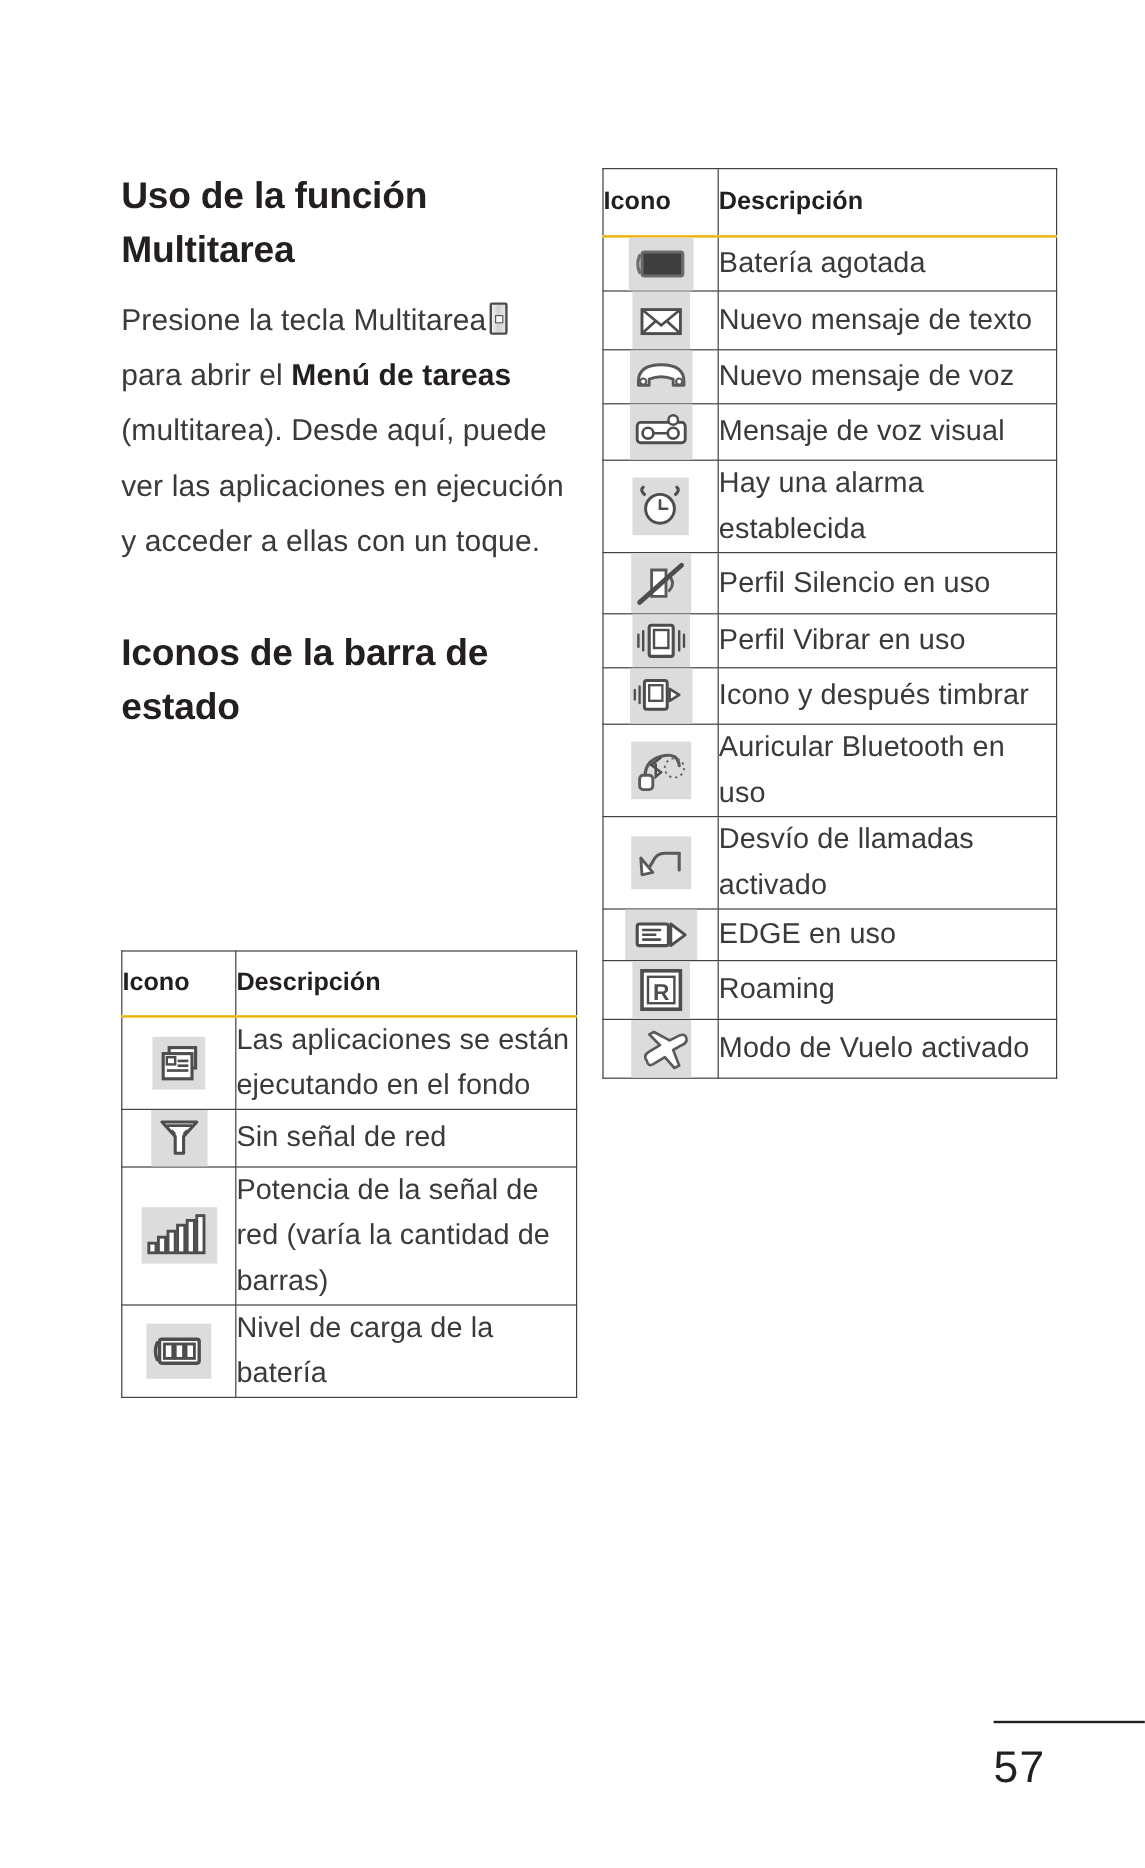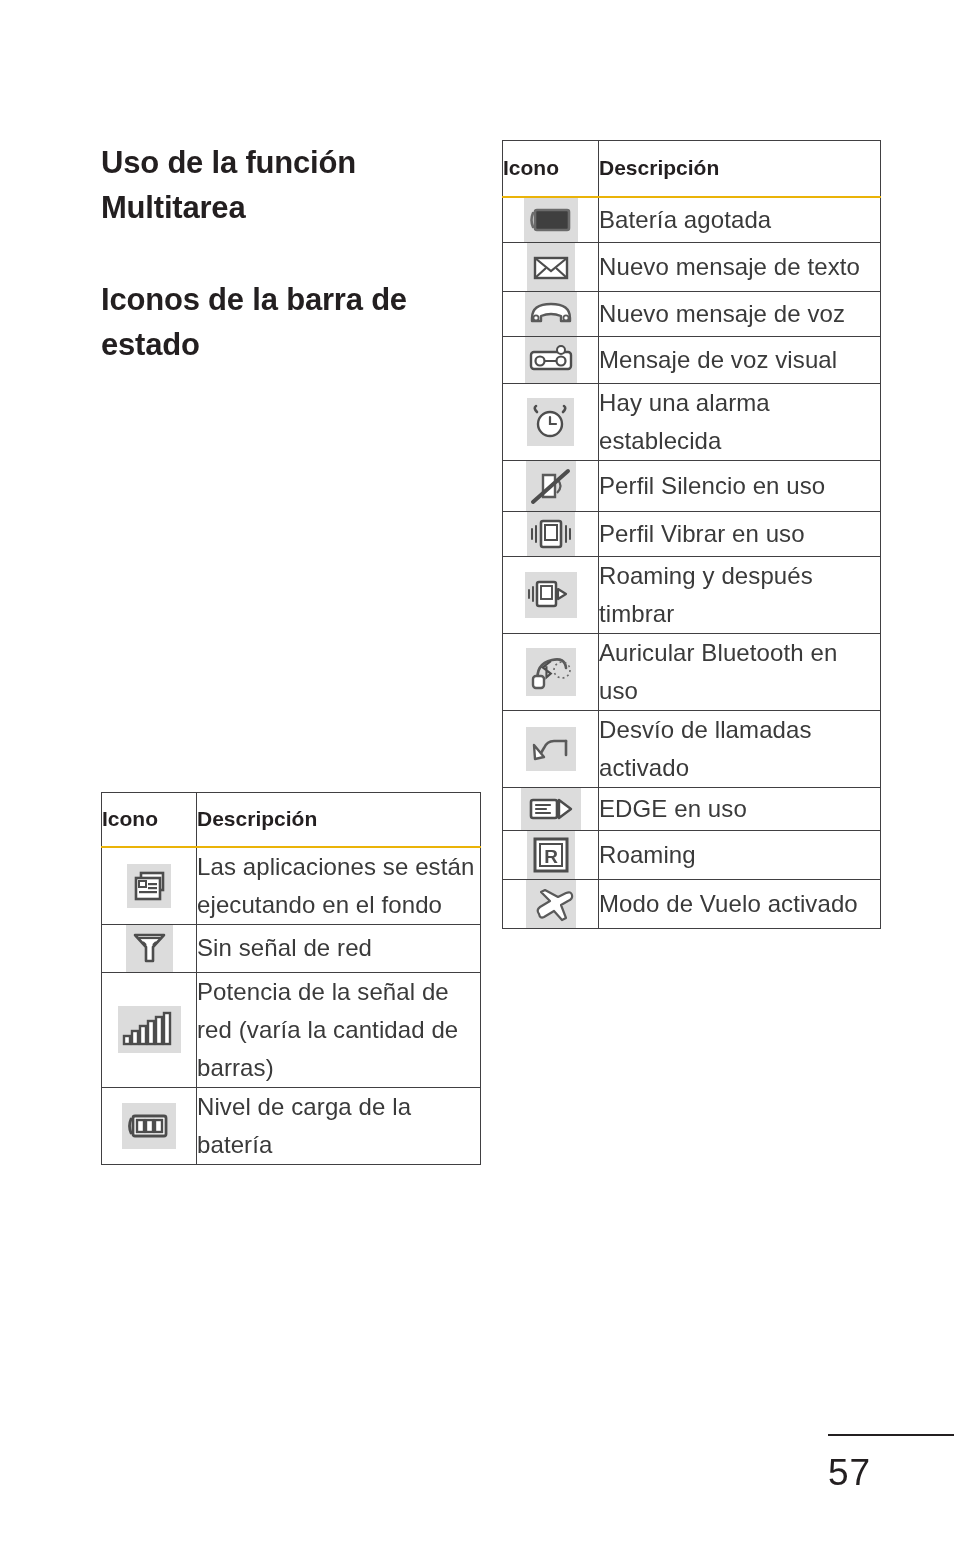--- a/index.html
+++ b/index.html
@@ -135,20 +135,23 @@
 </style>
 </head>
 <body>
 
 <div class="page">
 
   <div class="col-left">
 
     <h1 class="section-title">Uso de la función Multitarea</h1>
 
+    <p class="body-copy">
+      <span>Presione la tecla Multitarea</span><span class="key-glyph"></span><span> para abrir el </span><b>Menú de tareas</b><span> (multitarea). Desde aquí, puede ver las aplicaciones en ejecución y acceder a ellas con un toque.</span>
+    </p>
 
     <h1 class="section-title second">Iconos de la barra de estado</h1>
   </div>
 
   <table class="icon-table" id="table-left">
     <thead>
       <tr>
         <th class="th-icon">Icono</th>
         <th class="th-desc">Descripción</th>
       </tr>
@@ -331,21 +334,21 @@
             <svg width="52" height="46" viewBox="0 0 52 46">
               <rect x="12" y="10" width="19" height="24" rx="2" fill="#fff" stroke="#4d4d4d" stroke-width="2.5"></rect>
               <rect x="16" y="14" width="11" height="13" fill="none" stroke="#4d4d4d" stroke-width="1.9"></rect>
               <path d="M33 17 l8 5 -8 5 z" fill="#fff" stroke="#4d4d4d" stroke-width="2.2" stroke-linejoin="round"></path>
               <g stroke="#4d4d4d" stroke-width="1.9" stroke-linecap="round">
                 <path d="M8 15 V29 M4 18 V26"></path>
               </g>
             </svg>
           </span>
         </td>
-        <td class="cell-desc">Roaming y después timbrar</td>
+        <td class="cell-desc">Icono y después timbrar</td>
       </tr>
 
       <tr>
         <td class="cell-icon">
           <span class="ic" style="width:50px;height:48px;">
             <svg width="50" height="48" viewBox="0 0 50 48">
               <path d="M12 34 q-3 -18 14 -22 q13 -3 14 8" fill="none" stroke="#5a5a5a" stroke-width="2.6" stroke-linecap="round"></path>
               <rect x="7" y="28" width="11" height="12" rx="3" fill="#fff" stroke="#5a5a5a" stroke-width="2.4"></rect>
               <path d="M33 10 V28 l7 -6 -13 -10 13 -10" transform="translate(0,12) scale(0.62)" fill="none" stroke="#4d4d4d" stroke-width="3.4"></path>
               <circle cx="36" cy="22" r="8" fill="none" stroke="#6a6a6a" stroke-width="1.6" stroke-dasharray="2 3"></circle>

